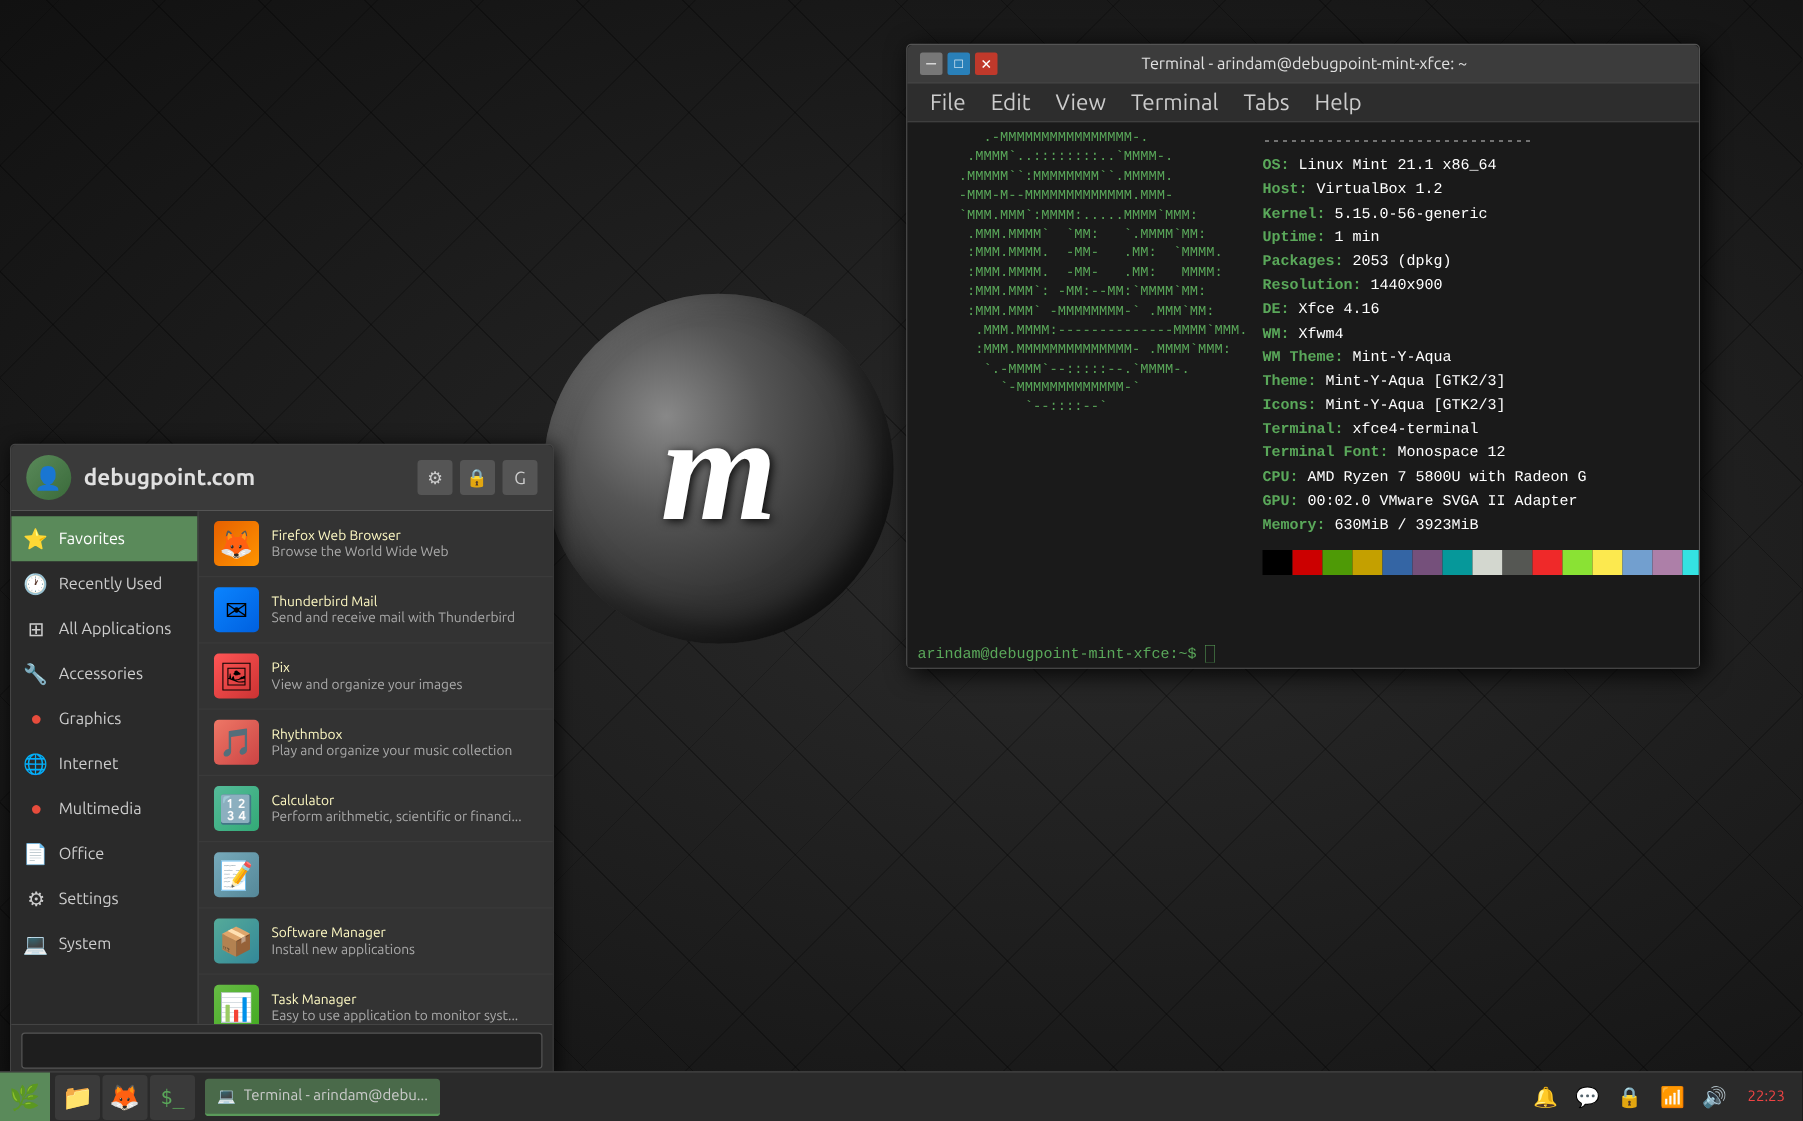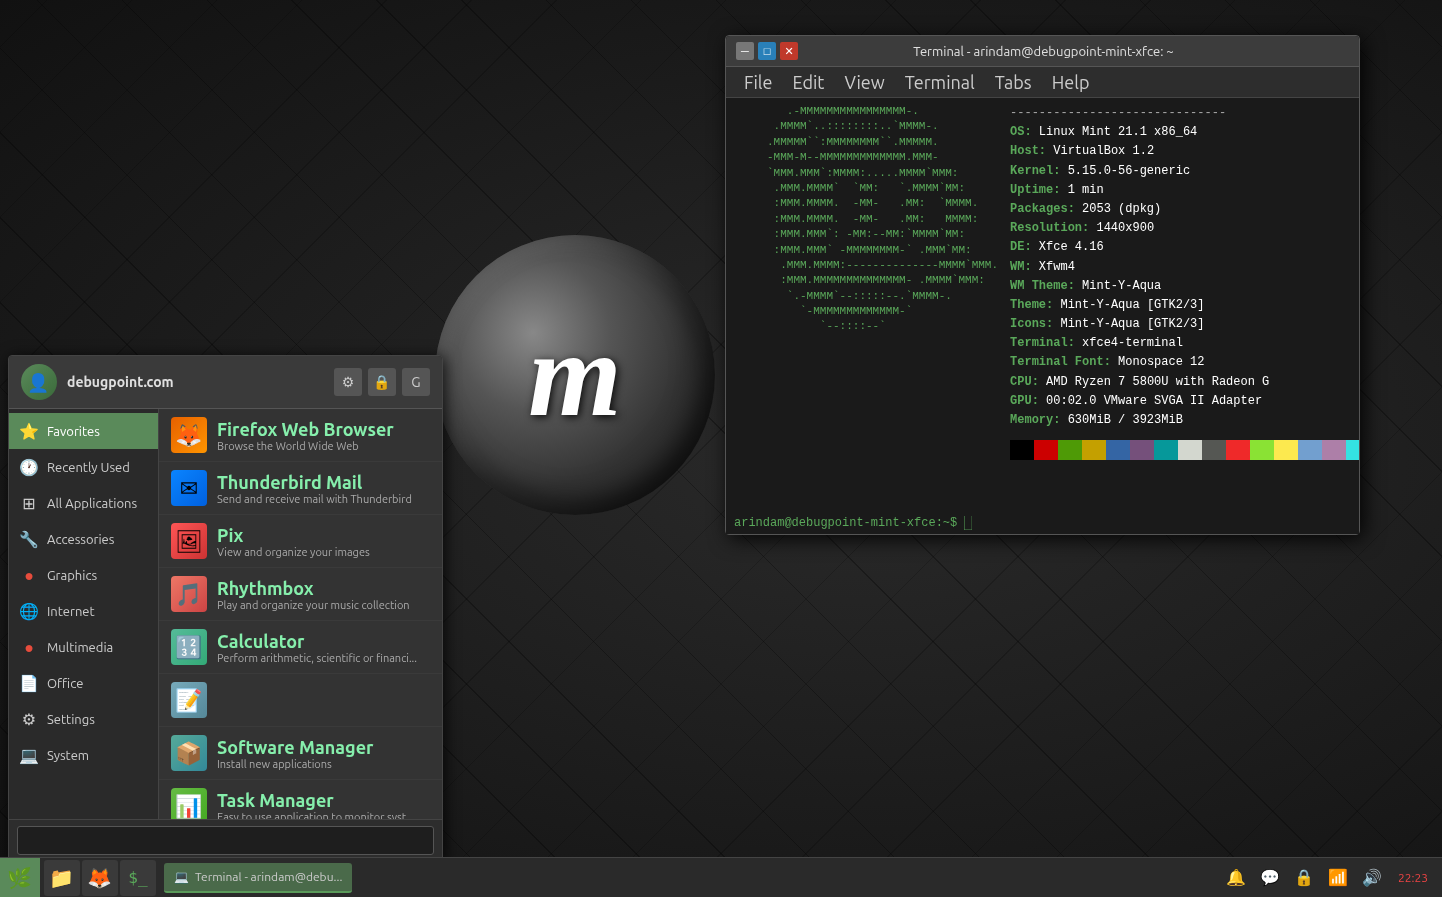--- a/index.html
+++ b/index.html
@@ -109,21 +109,21 @@
       background: linear-gradient(135deg, #5a8a5a, #3a6a3a);
       display: flex;
       align-items: center;
       justify-content: center;
       color: #fff;
       font-size: 18px;
     }
 
     .user-name {
       color: #e0e0e0;
-      font-size: 14px;
+      font-size: 18px;
       font-weight: bold;
       flex: 1;
     }
 
     .header-icons {
       display: flex;
       gap: 6px;
     }
 
     .header-icon-btn {
@@ -210,23 +210,23 @@
     .app-icon.thunderbird { background: linear-gradient(135deg, #0a84ff, #0060df); }
     .app-icon.pix { background: linear-gradient(135deg, #f55, #c33); }
     .app-icon.rhythmbox { background: linear-gradient(135deg, #e76, #c44); }
     .app-icon.calculator { background: linear-gradient(135deg, #5b9, #3a7); }
     .app-icon.texteditor { background: linear-gradient(135deg, #7ab, #589); }
     .app-icon.softmgr { background: linear-gradient(135deg, #5a9, #389); }
     .app-icon.taskmanager { background: linear-gradient(135deg, #6b4, #4a2); }
 
     .app-text { flex: 1; }
     .app-name {
-      color: #86efac;
-      font-size: 18px;
-      font-weight: bold;
+      color: #fef9c3;
+      font-size: 11px;
+      font-weight: normal;
     }
     .app-desc {
       color: #aaa;
       font-size: 11px;
       margin-top: 1px;
     }
 
     
     .search-bar {
       padding: 6px 8px;

